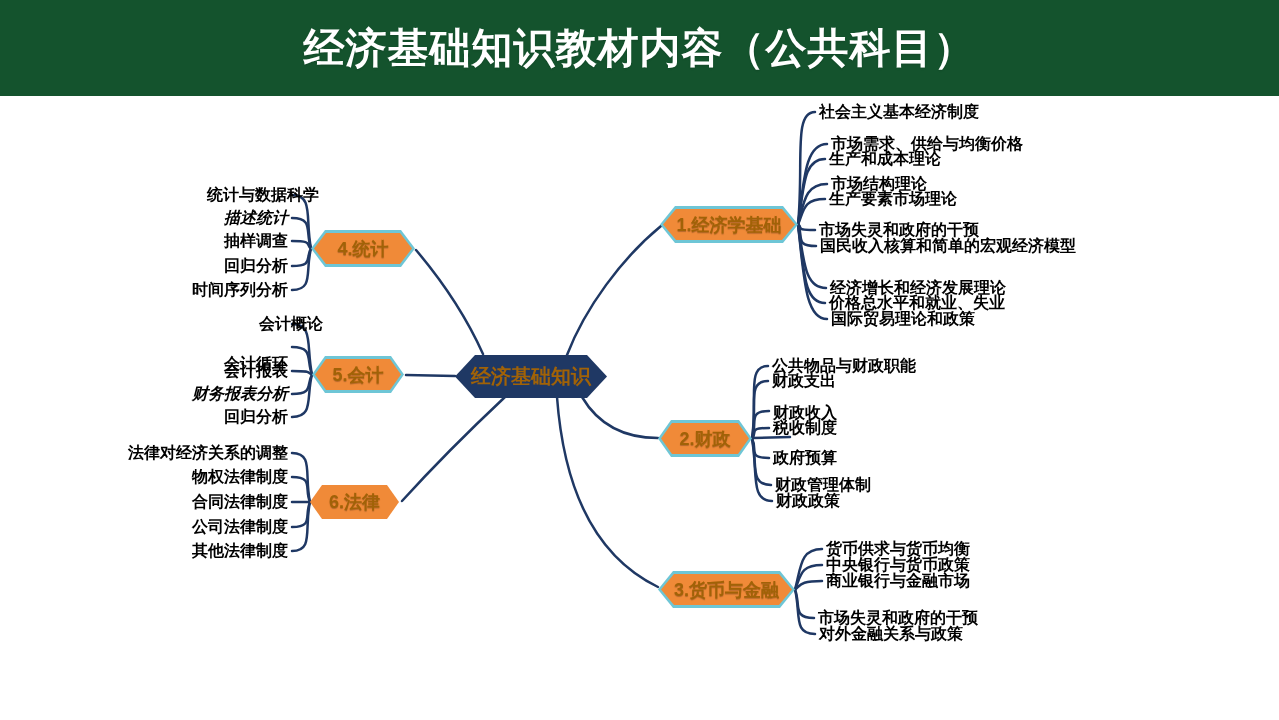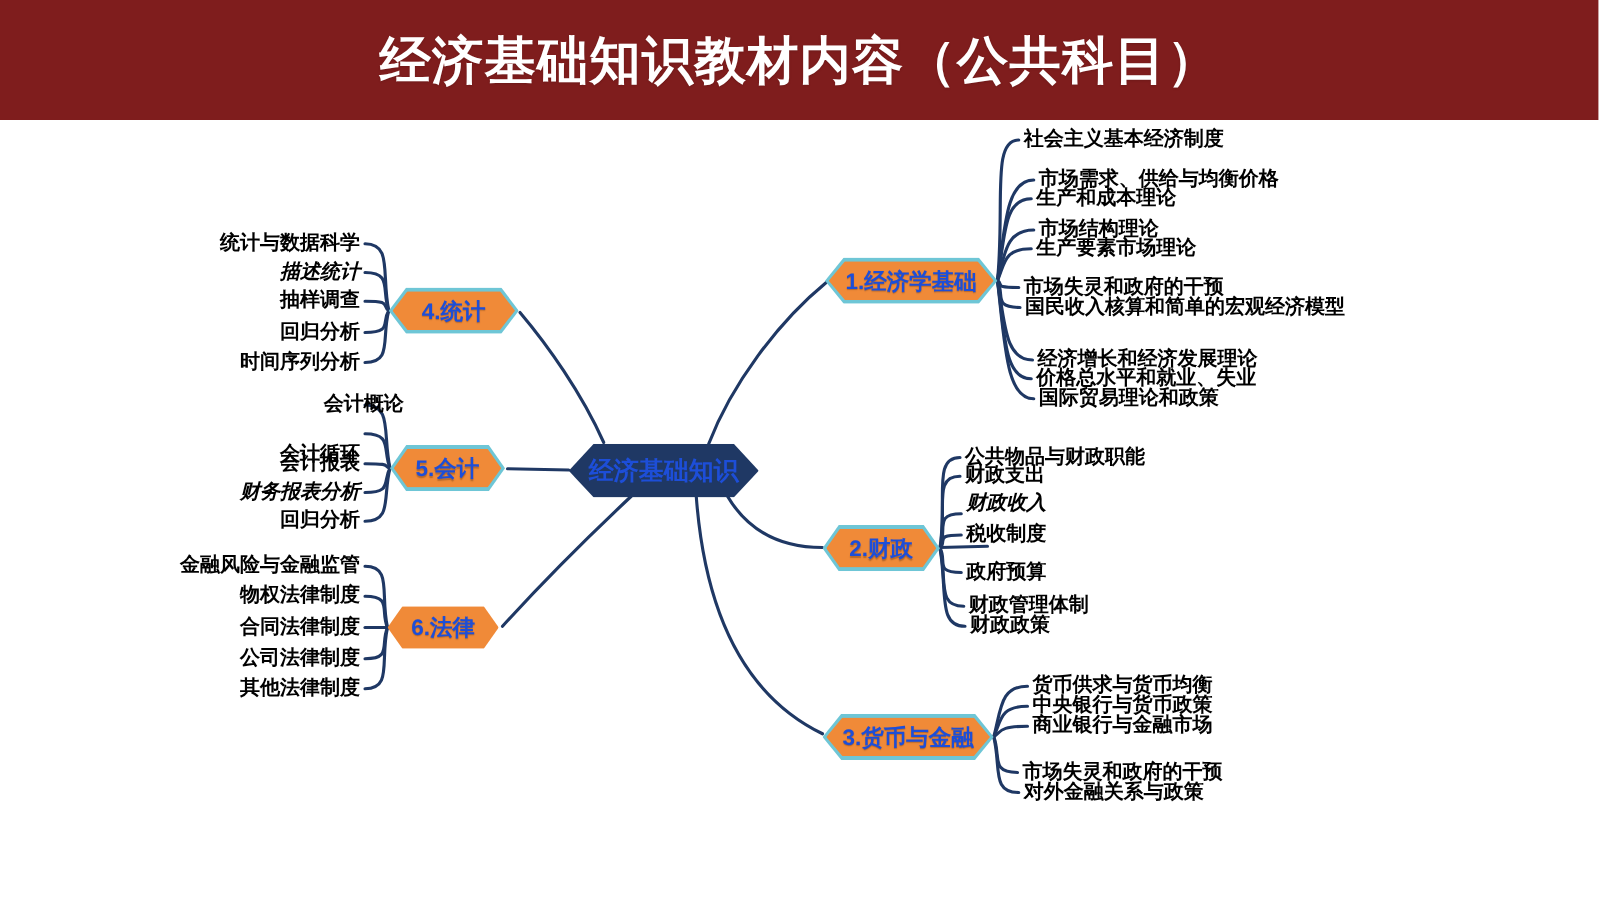--- a/index.html
+++ b/index.html
@@ -8,21 +8,21 @@
     background:#ffffff;
   }
   .page{
     position:relative;
     width:1279px;height:720px;
     background:#ffffff;
     overflow:hidden;
   }
   .banner{
     position:absolute;left:0;top:0;width:1279px;height:96px;
-    background:#7f1d1d;
+    background:#14532d;
     display:flex;align-items:center;justify-content:center;
   }
   .banner h1{
     margin:0;
     color:#ffffff;
     font-size:41px;
     font-weight:bold;
     letter-spacing:1px;
     text-shadow:0 1px 2px rgba(0,0,0,0.15);
     white-space:nowrap;
@@ -37,21 +37,21 @@
   }
   .hexnode .fg{
     position:absolute;inset:3px;
     clip-path:polygon(calc(var(--bev) - 2px) 0, calc(100% - var(--bev) + 2px) 0, 100% 50%, calc(100% - var(--bev) + 2px) 100%, calc(var(--bev) - 2px) 100%, 0 50%);
     background:#F08A38;
   }
   .hexnode .lbl{
     position:relative;z-index:2;
     width:100%;height:100%;
     display:flex;align-items:center;justify-content:center;
-    color:#1d4ed8;font-weight:bold;font-size:18px;
+    color:#a16207;font-weight:bold;font-size:18px;
     text-shadow:0 1px 1px rgba(0,0,0,0.25);
     white-space:nowrap;
   }
   .hexnode.center .bg{background:#1F3864;}
   .hexnode.center .lbl{font-size:20px;text-shadow:none;}
   .hexnode.noborder .bg{background:#F08A38;}
   .leaf{
     position:absolute;
     height:20px;line-height:20px;
     font-size:16px;font-weight:bold;color:#000000;
@@ -164,40 +164,40 @@
         <div class="leaf" style="top: 149px; left: 829px;">生产和成本理论</div>
         <div class="leaf" style="top: 174px; left: 831px;">市场结构理论</div>
         <div class="leaf" style="top: 189px; left: 829px;">生产要素市场理论</div>
         <div class="leaf" style="top: 220px; left: 819px;">市场失灵和政府的干预</div>
         <div class="leaf" style="top: 236px; left: 820px;">国民收入核算和简单的宏观经济模型</div>
         <div class="leaf" style="top: 278px; left: 830px;">经济增长和经济发展理论</div>
         <div class="leaf" style="top: 293px; left: 829px;">价格总水平和就业、失业</div>
         <div class="leaf" style="top: 309px; left: 831px;">国际贸易理论和政策</div>
         <div class="leaf" style="top: 356px; left: 772px;">公共物品与财政职能</div>
         <div class="leaf" style="top: 371px; left: 772px;">财政支出</div>
-        <div class="leaf" style="top: 393px; left: 773px; font-style: italic;">财政收入</div>
+        <div class="leaf" style="top: 403px; left: 773px;">财政收入</div>
         <div class="leaf" style="top: 418px; left: 773px;">税收制度</div>
         <div class="leaf" style="top: 448px; left: 773px;">政府预算</div>
         <div class="leaf" style="top: 475px; left: 775px;">财政管理体制</div>
         <div class="leaf" style="top: 491px; left: 776px;">财政政策</div>
         <div class="leaf" style="top: 539px; left: 826px;">货币供求与货币均衡</div>
         <div class="leaf" style="top: 555px; left: 826px;">中央银行与货币政策</div>
         <div class="leaf" style="top: 571px; left: 826px;">商业银行与金融市场</div>
         <div class="leaf" style="top: 608px; left: 818px;">市场失灵和政府的干预</div>
         <div class="leaf" style="top: 624px; left: 819px;">对外金融关系与政策</div>
-        <div class="leaf" style="top: 185px; right: 991px;">统计与数据科学</div>
+        <div class="leaf" style="top: 185px; right: 960px;">统计与数据科学</div>
         <div class="leaf" style="top: 208px; right: 991px; font-style: italic;">描述统计</div>
         <div class="leaf" style="top: 231px; right: 991px;">抽样调查</div>
         <div class="leaf" style="top: 256px; right: 991px;">回归分析</div>
         <div class="leaf" style="top: 280px; right: 991px;">时间序列分析</div>
         <div class="leaf" style="top: 314px; right: 956px; margin-left: 23px;">会计概论</div>
         <div class="leaf" style="top: 337px; right: 991px; margin-top: 17px;">会计循环</div>
         <div class="leaf" style="top: 361px; right: 991px;">会计报表</div>
         <div class="leaf" style="top: 384px; right: 991px; font-style: italic;">财务报表分析</div>
         <div class="leaf" style="top: 407px; right: 991px;">回归分析</div>
-        <div class="leaf" style="top: 443px; right: 991px;">金融风险与金融监管</div>
+        <div class="leaf" style="top: 443px; right: 991px;">法律对经济关系的调整</div>
         <div class="leaf" style="top: 467px; right: 991px;">物权法律制度</div>
         <div class="leaf" style="top: 492px; right: 991px;">合同法律制度</div>
         <div class="leaf" style="top: 517px; right: 991px;">公司法律制度</div>
         <div class="leaf" style="top: 541px; right: 991px;">其他法律制度</div>
       </div>
   </div>
 </div>
 
 </body></html>

